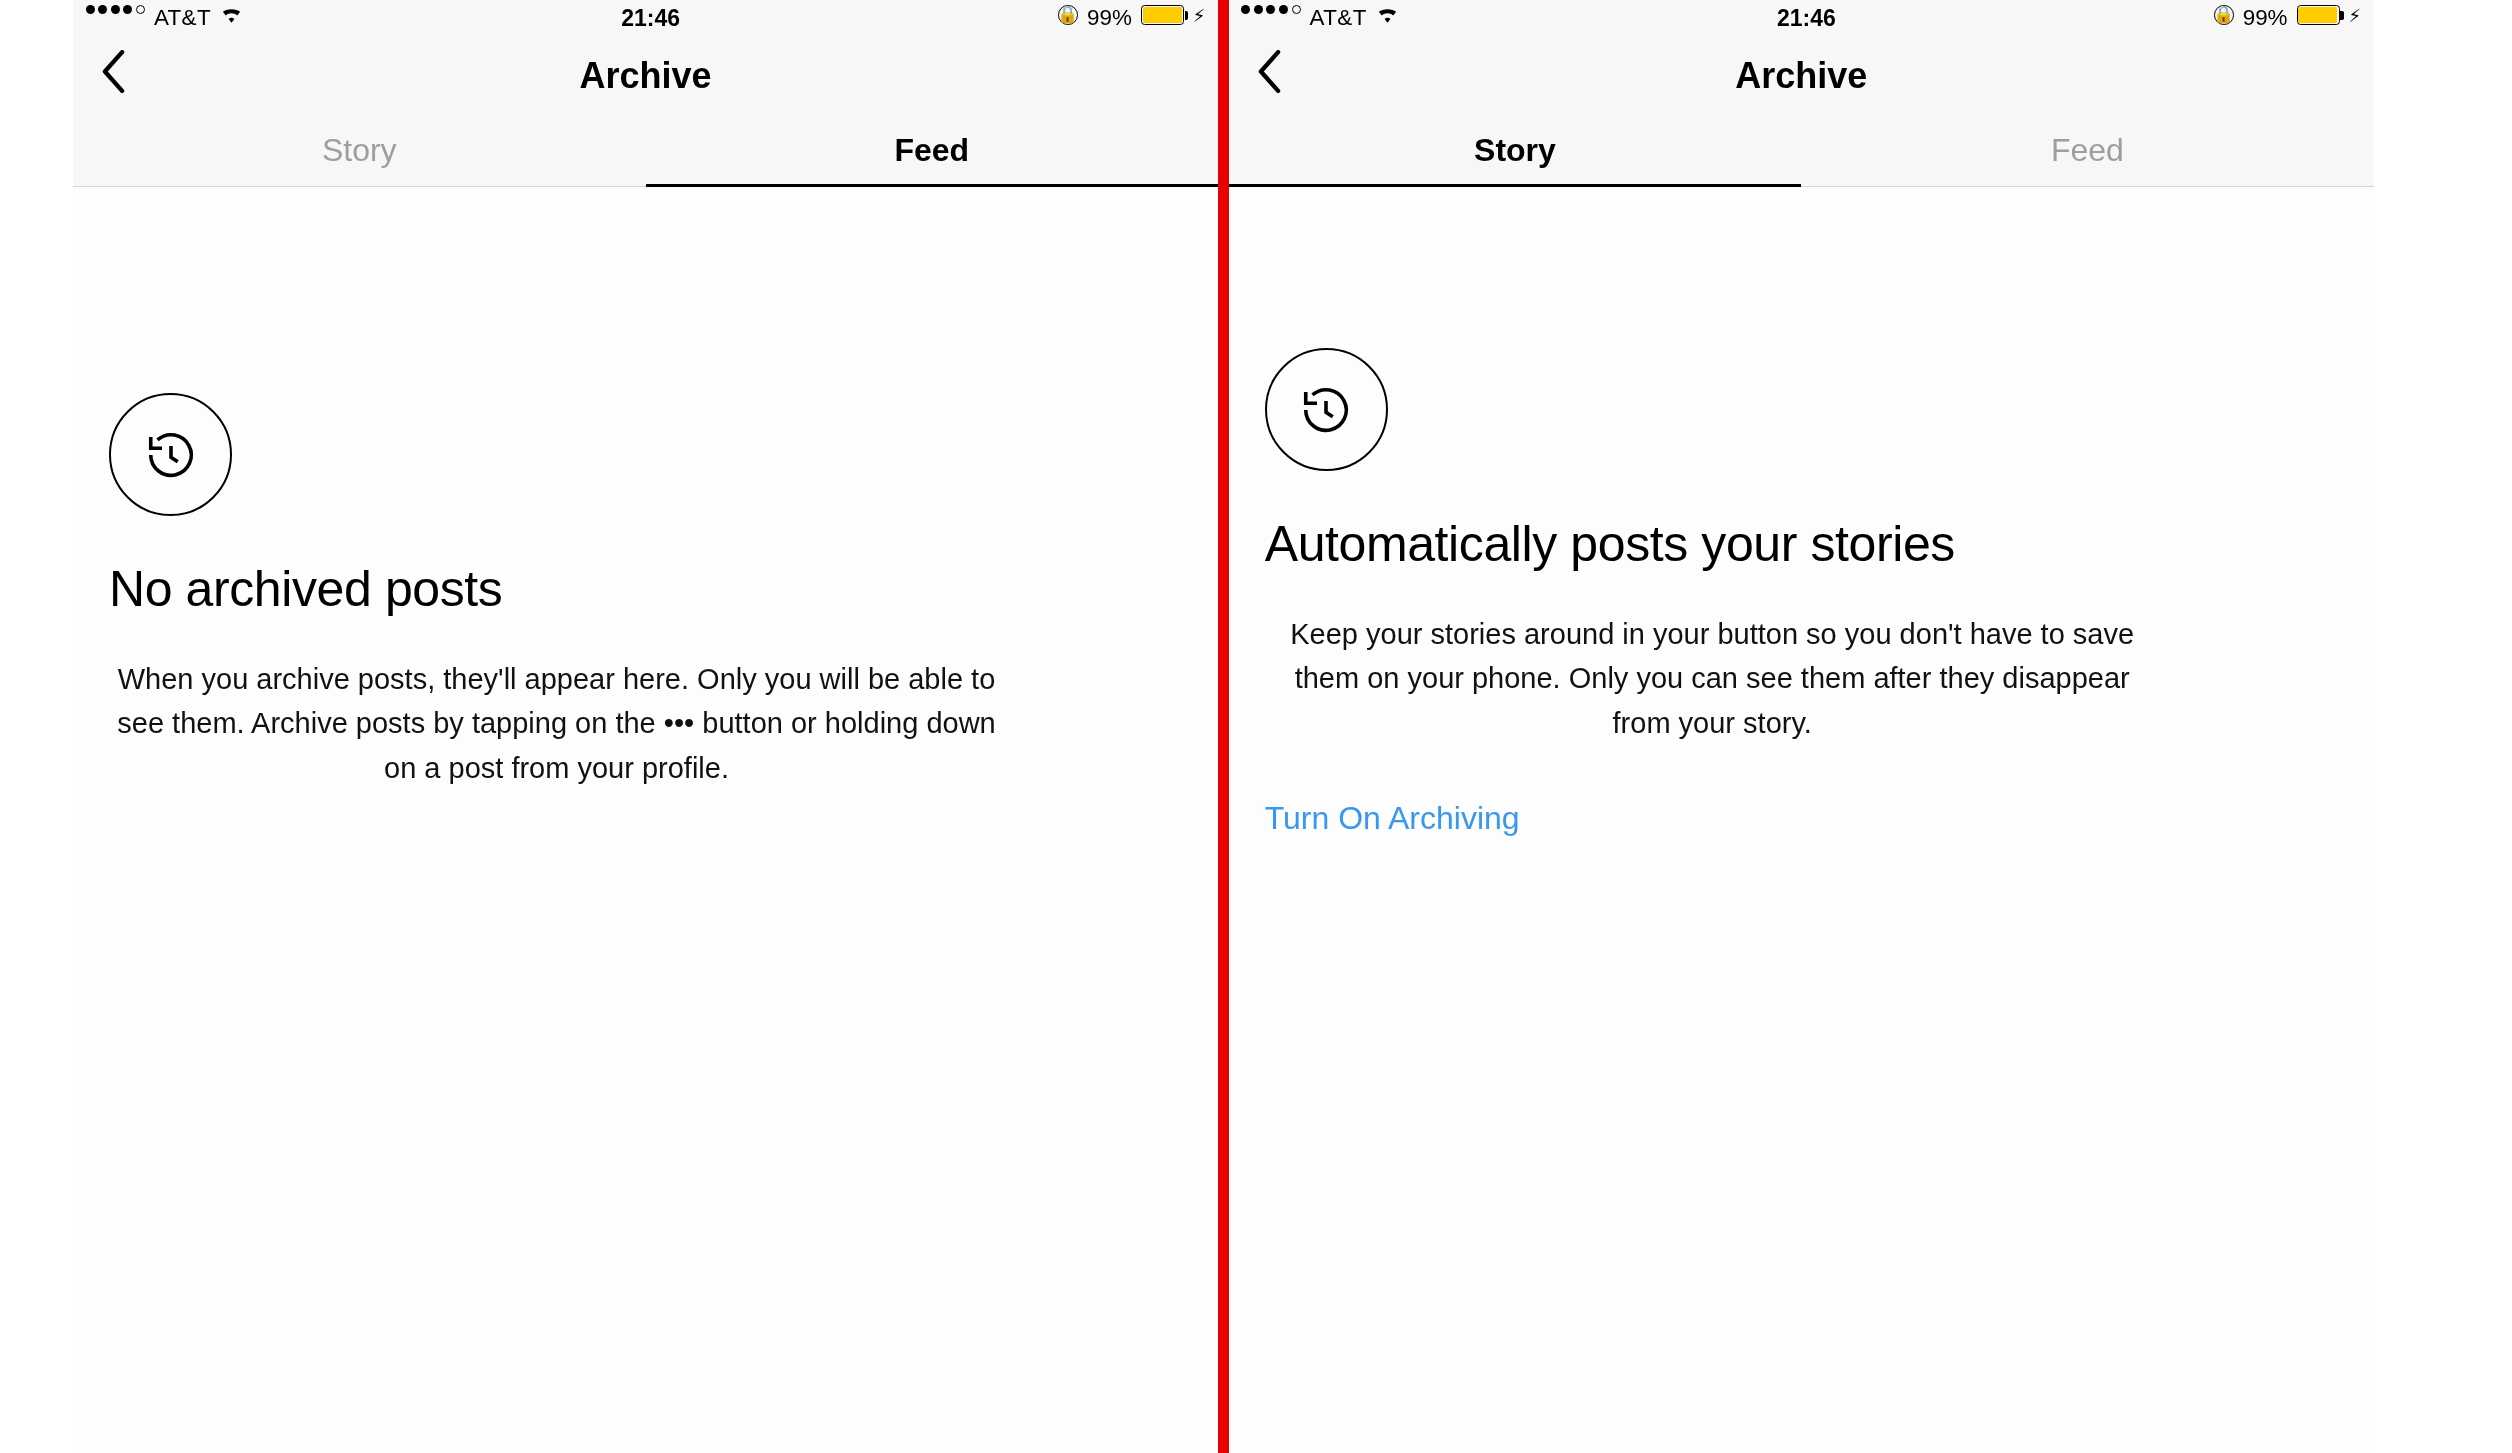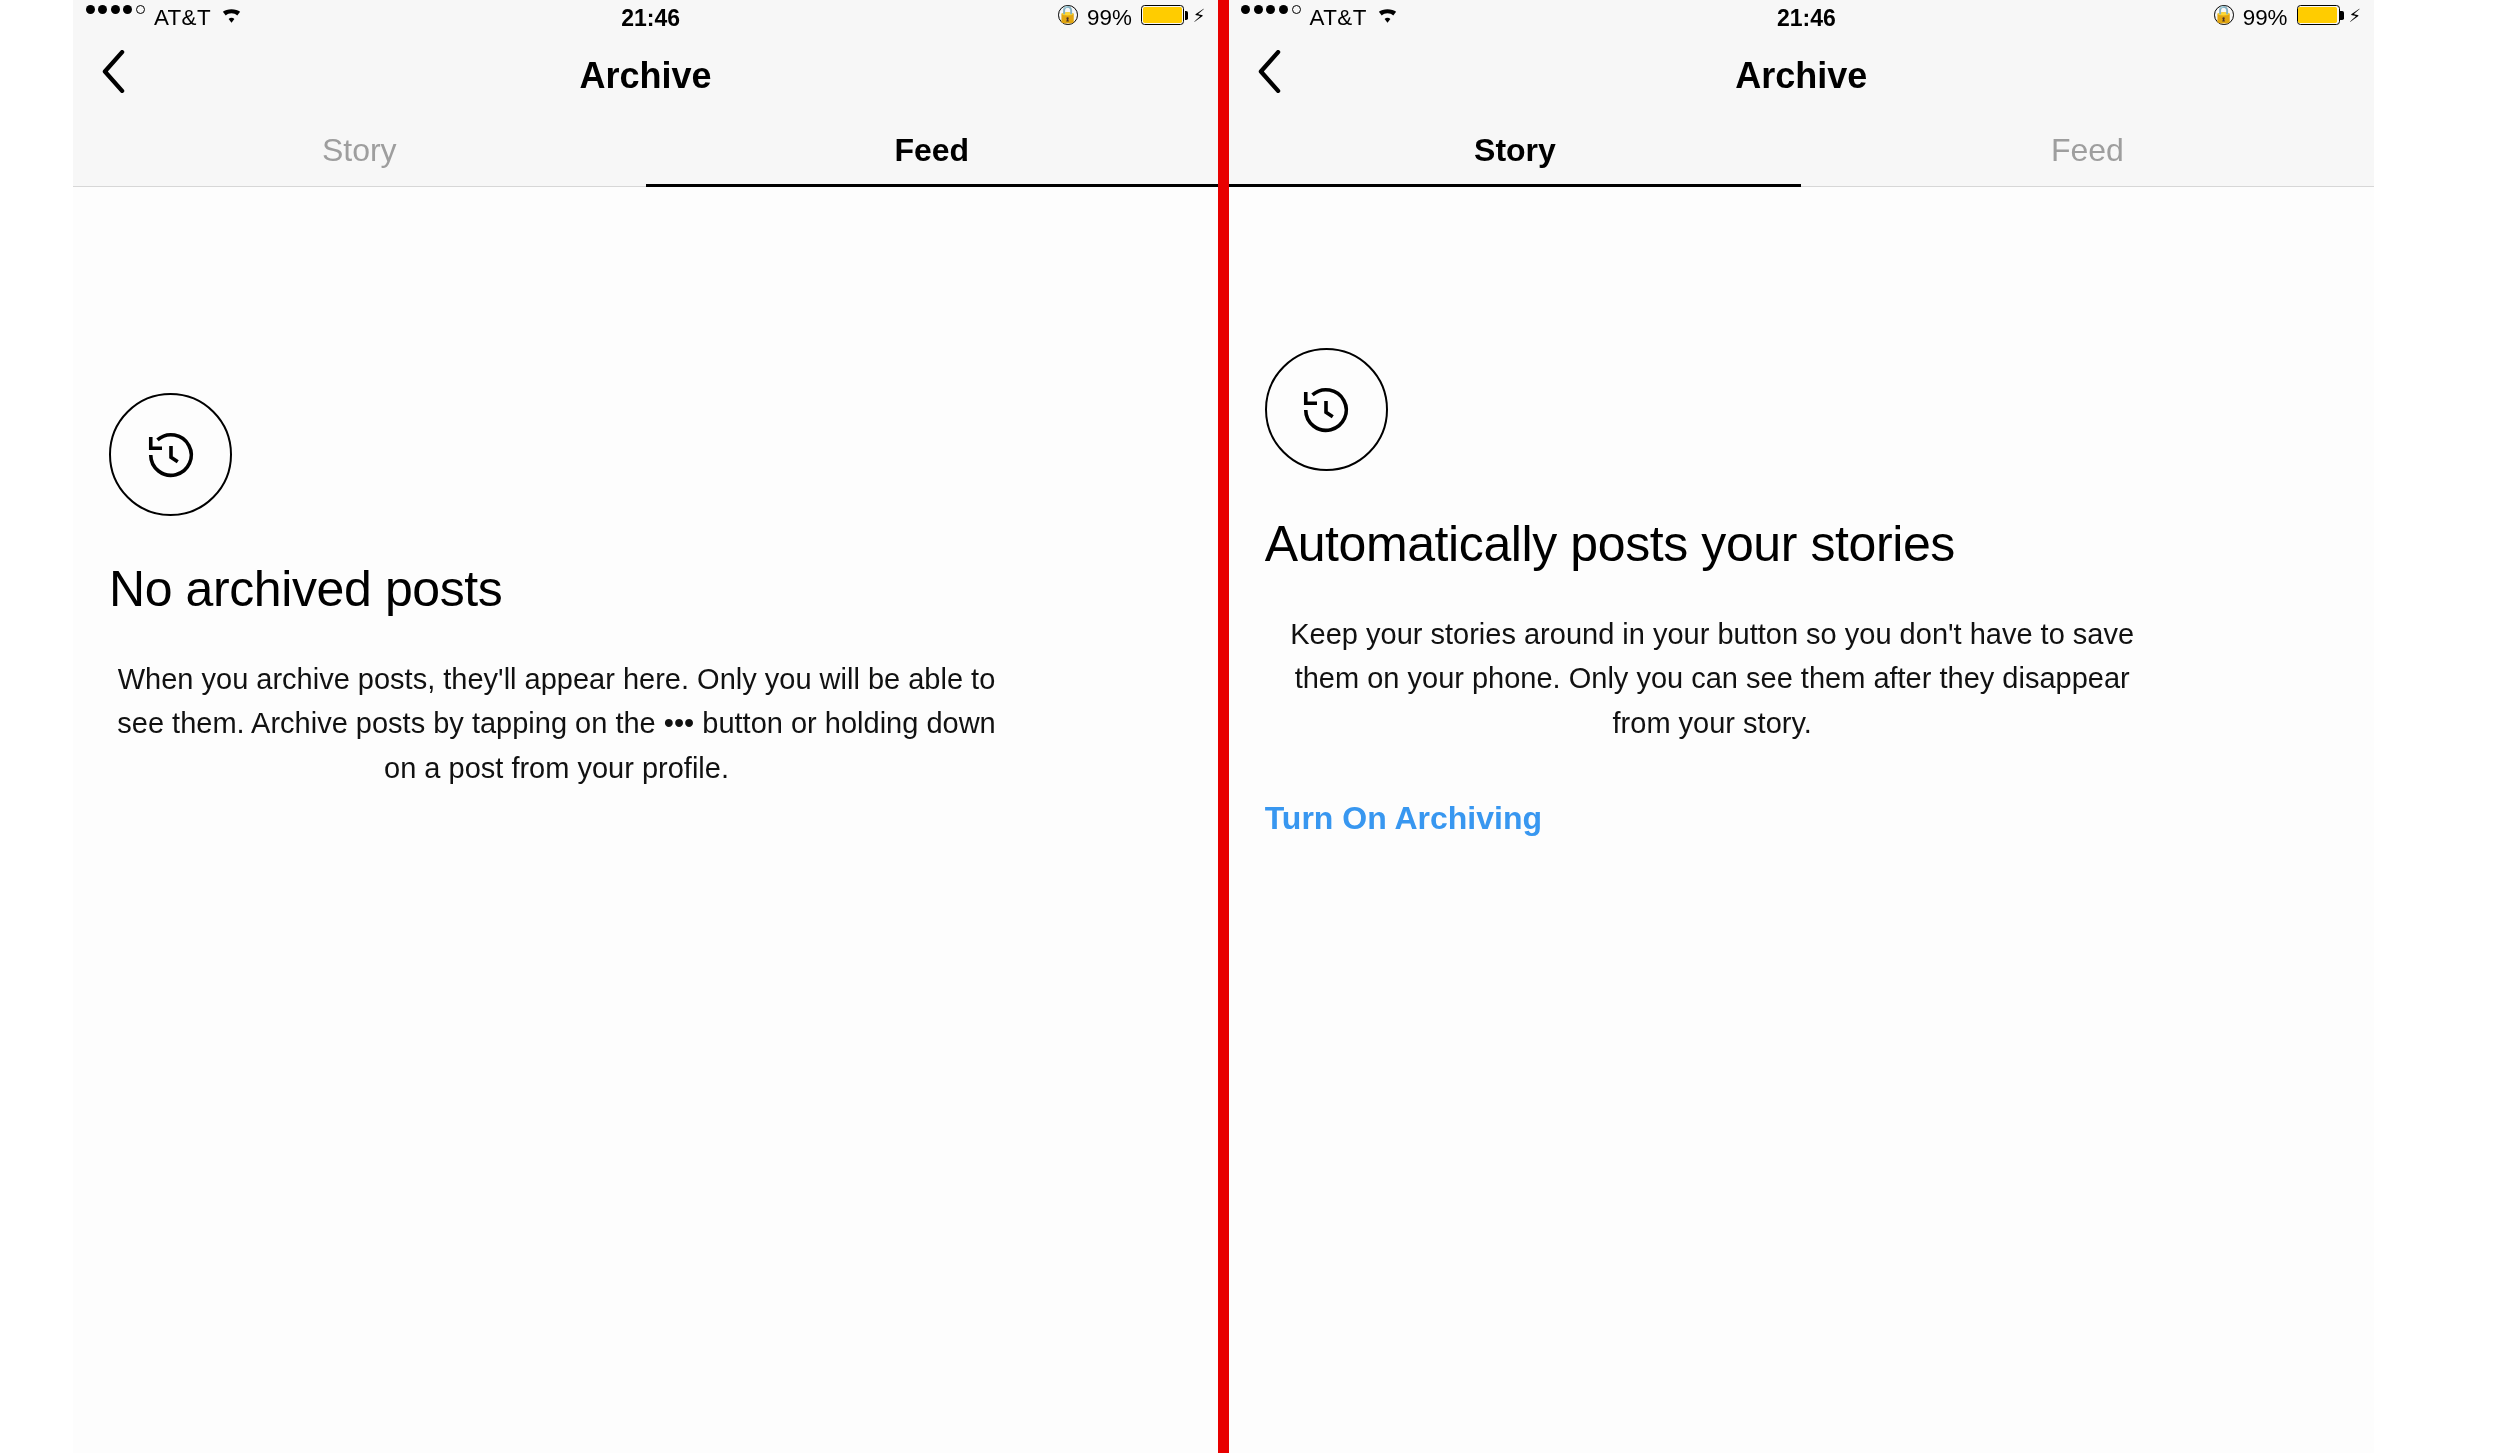--- a/index.html
+++ b/index.html
@@ -151,21 +151,21 @@
   .desc{
     font-size:29px;
     line-height:1.55;
     text-align:center;
     color:#111;
     max-width:895px;
   }
   .cta{
     margin-top:54px;
     font-size:32px;
-    font-weight:700;
+    font-weight:400;
     color:#3897f0;
     cursor:pointer;
   }
 
   
   .wm {
     position:absolute;
     font-size:98px;
     font-weight:900;
     color:#000;

